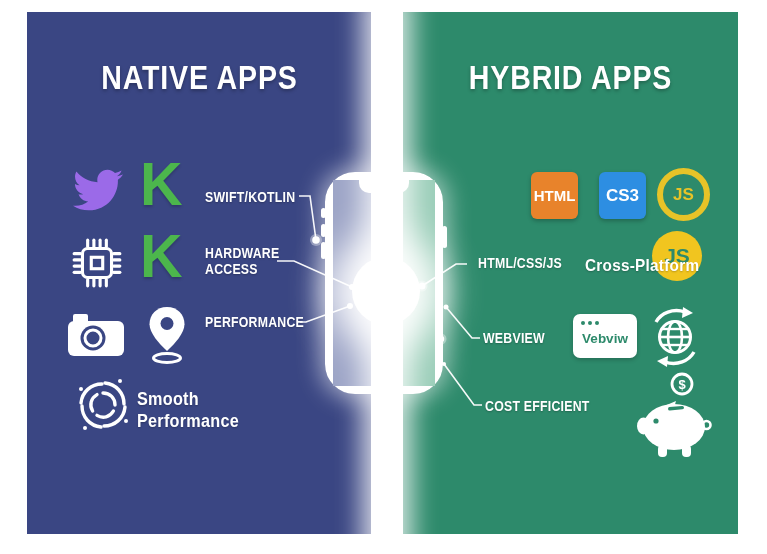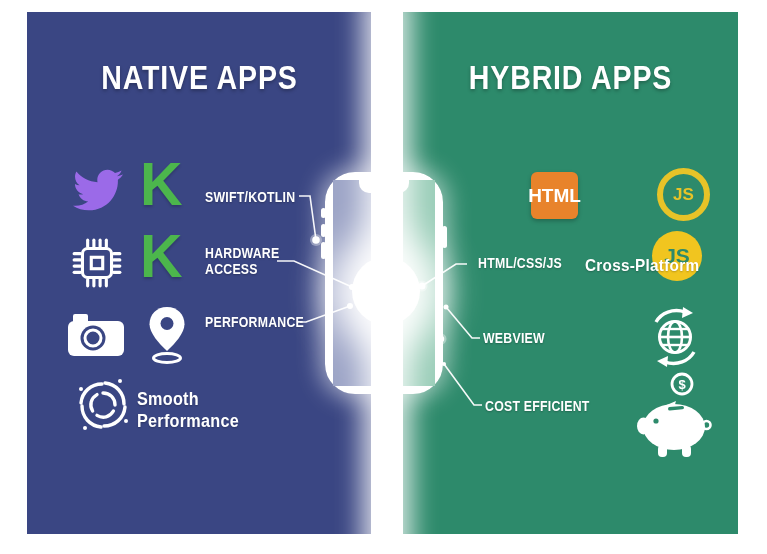--- a/index.html
+++ b/index.html
@@ -15,21 +15,21 @@
   .lbl{position:absolute;color:#fff;font-weight:700;letter-spacing:.3px;
     transform:scaleX(.82);transform-origin:left center;white-space:nowrap;
     text-shadow:0 1px 2px rgba(0,0,0,.25);}
   .lbl-sm{font-size:15px;line-height:16px;}
   .lbl-lg{font-size:18px;line-height:22px;transform:scaleX(.9);}
   .kotlin-k{position:absolute;color:#4cb64c;font-size:62px;font-weight:800;line-height:1;
     transform:scaleX(.95);transform-origin:left top;text-shadow:0 2px 3px rgba(0,0,0,.2);}
   .badge{position:absolute;width:47px;height:47px;border-radius:6px;display:flex;
     align-items:center;justify-content:center;color:#fff;font-weight:700;
     box-shadow:0 2px 4px rgba(0,0,0,.25);}
-  .badge-html{background:#e8832b;font-size:19px;}
+  .badge-html{background:#e8832b;font-size:15px;}
   .badge-css{background:#2d8ee2;font-size:17px;}
   .js-ring{position:absolute;width:41px;height:41px;border:6px solid #e7c328;border-radius:50%;
     display:flex;align-items:center;justify-content:center;color:#e7c328;font-weight:800;font-size:17px;}
   .js-circle{position:absolute;width:50px;height:50px;background:#f1c51f;border-radius:50%;
     display:flex;align-items:center;justify-content:center;color:#2d8a6b;font-weight:800;font-size:21px;z-index:0;}
   .browser{position:absolute;width:64px;height:44px;background:#fff;border-radius:7px;
     box-shadow:0 2px 4px rgba(0,0,0,.2);}
   .browser .dot{position:absolute;top:7px;width:4px;height:4px;border-radius:50%;background:#2d8a6b;}
   .browser .txt{position:absolute;top:17px;left:0;right:0;text-align:center;
     color:#2d8a6b;font-size:13.5px;font-weight:700;}
@@ -126,27 +126,34 @@
     <div class="lbl lbl-lg" style="left:110px;top:376px;">
       <div>Smooth</div>
       <div>Performance</div>
     </div>
   </div>
 
   <div class="panel panel-hybrid">
     <div class="panel-title">HYBRID APPS</div>
 
     <div class="badge badge-html" style="left:128px;top:160px;">HTML</div>
+    <div class="badge badge-css" style="left:196px;top:160px;">CS3</div>
     <div class="js-ring" style="left:254px;top:156px;">JS</div>
 
     <div class="lbl lbl-sm" style="left:75px;top:243px;">HTML/CSS/JS</div>
     <div class="js-circle" style="left:249px;top:219px;">JS</div>
     <div class="lbl cross-lbl" style="left:182px;top:244px;font-size:17px;transform:scaleX(.9);">Cross-Platform</div>
 
     <div class="lbl lbl-sm" style="left:80px;top:318px;">WEBVIEW</div>
+    <div class="browser" style="left:170px;top:302px;">
+      <span class="dot" style="left:8px;"></span>
+      <span class="dot" style="left:15px;"></span>
+      <span class="dot" style="left:22px;"></span>
+      <div class="txt">Vebviw</div>
+    </div>
     <svg class="abs" style="left:244px;top:294px;" width="56" height="62" viewBox="0 0 56 62">
       <g stroke="#fff" fill="none">
         <circle cx="28" cy="31" r="15.5" stroke-width="3"></circle>
         <ellipse cx="28" cy="31" rx="7" ry="15.5" stroke-width="2.6"></ellipse>
         <line x1="12.5" y1="31" x2="43.5" y2="31" stroke-width="2.6"></line>
         <line x1="15.5" y1="23" x2="40.5" y2="23" stroke-width="2.4"></line>
         <line x1="15.5" y1="39" x2="40.5" y2="39" stroke-width="2.4"></line>
         <path d="M9 16 C14 7 26 2 38 6" stroke-width="3.4"></path>
         <path d="M47 46 C42 55 30 60 18 56" stroke-width="3.4"></path>
       </g>

